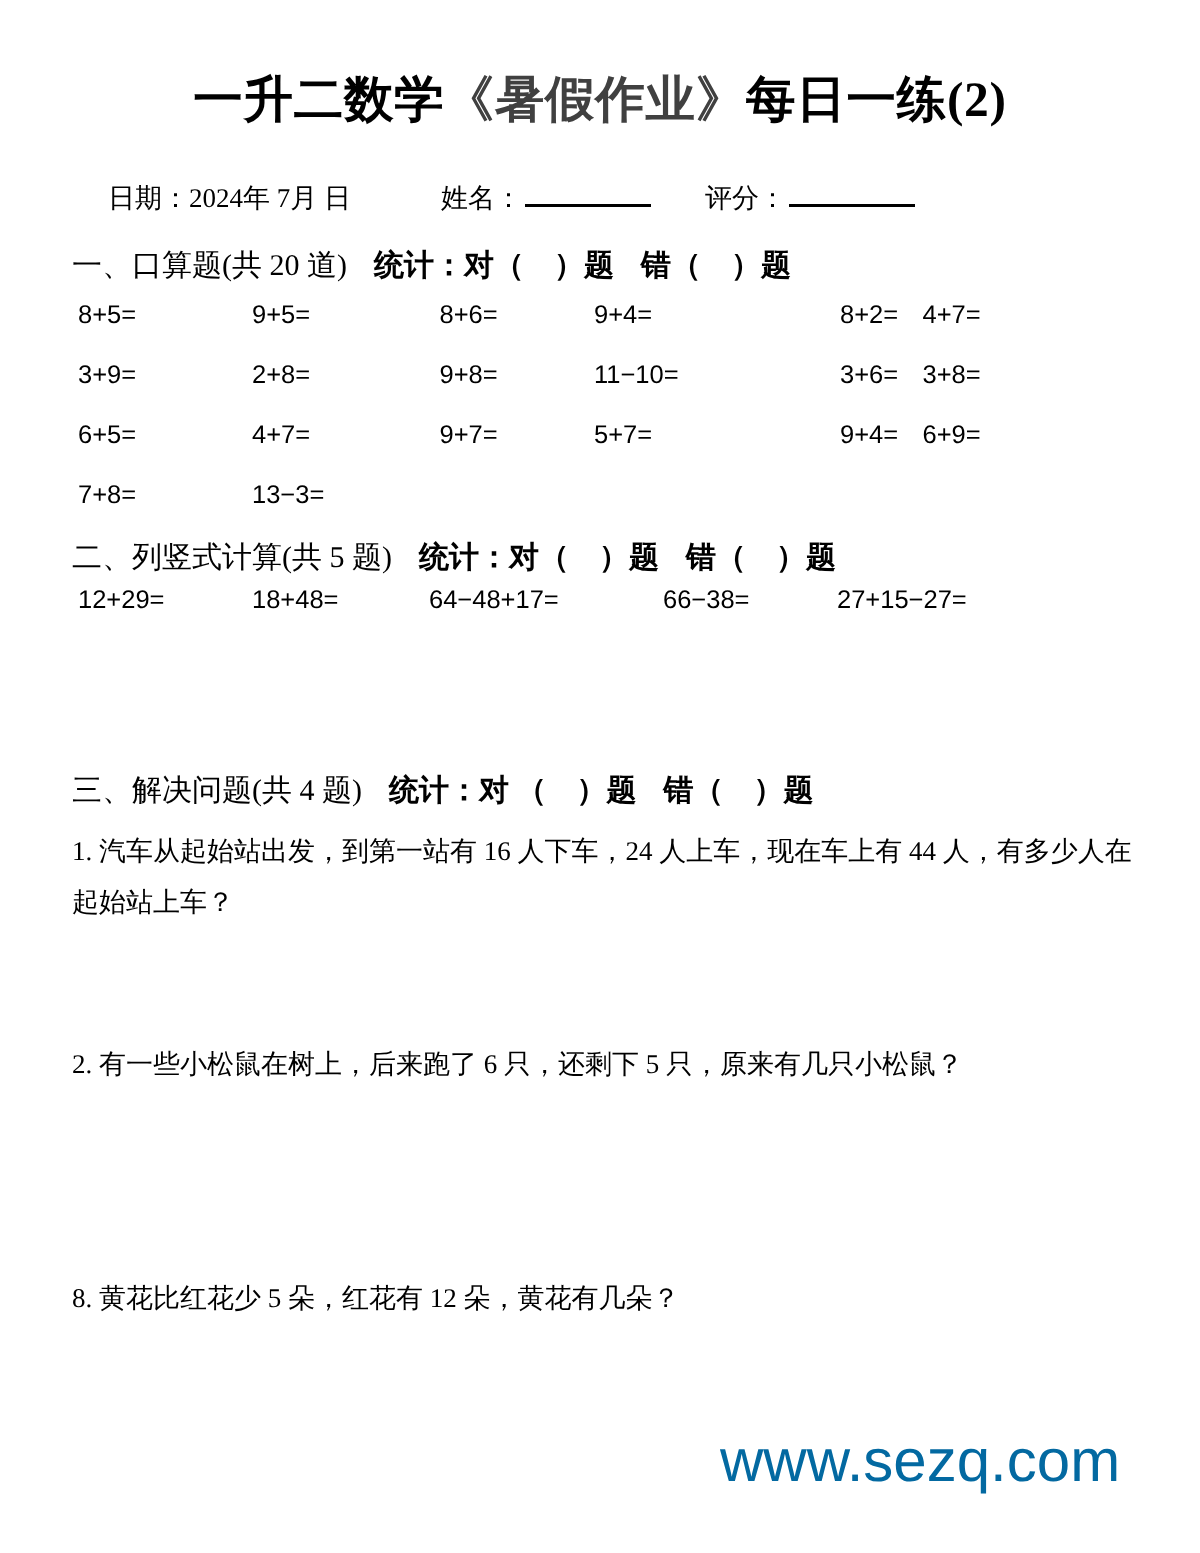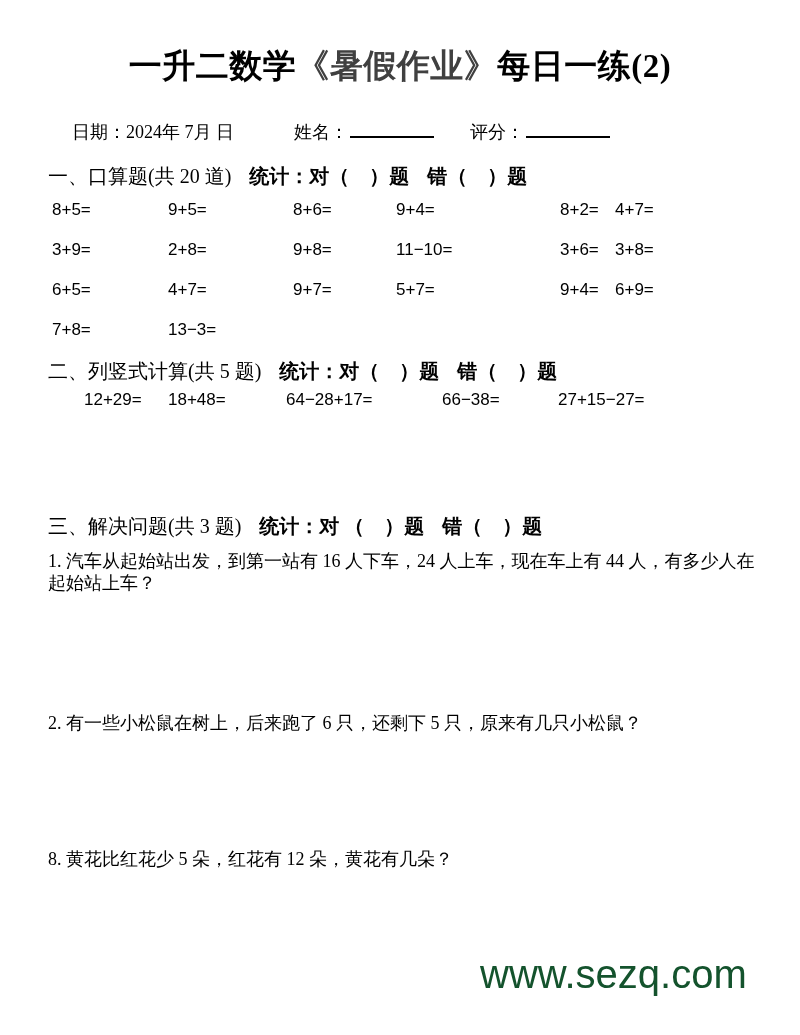--- a/index.html
+++ b/index.html
@@ -115,47 +115,47 @@
     position: relative;
     height: 34px;
     white-space: nowrap;
   }
   .vcalc-cell {
     position: absolute;
     font-size: 17px;
     font-family: "Liberation Sans", "DejaVu Sans", sans-serif;
     top: 0;
   }
-  .vcalc-cell.v0 { left: 4px; margin-left: 32px; }
+  .vcalc-cell.v0 { left: 4px; }
   .vcalc-cell.v1 { left: 120px; }
   .vcalc-cell.v2 { left: 238px; }
   .vcalc-cell.v3 { left: 394px; }
   .vcalc-cell.v4 { left: 510px; }
 
   
   .word-problem {
     position: absolute;
     left: 48px;
     width: 712px;
     font-size: 18px;
-    line-height: 22px;
+    line-height: 34px;
     text-align: left;
   }
   #wp-1 { top: 550px; }
-  #wp-2 { top: 712px; }
+  #wp-2 { top: 692px; }
   #wp-3 { top: 848px; }
 
   
   .watermark {
     position: absolute;
     left: 480px;
     top: 952px;
     font-family: "Liberation Sans", "DejaVu Sans", sans-serif;
     font-size: 40px;
-    color: #14532d;
+    color: #0369a1;
     letter-spacing: 0px;
     white-space: nowrap;
     user-select: none;
   }
 </style>
 </head>
 <body>
 
 <div class="page">
 
@@ -203,28 +203,28 @@
   </div>
 
   <div class="section-head" id="sec2-head">
     <span class="sec-title">二、列竖式计算(共 5 题)</span><span class="sec-stats">统计：对（　）题</span><span class="sec-stats">错（　）题</span>
   </div>
 
   <div class="calc-grid" id="vert-grid">
     <div class="vcalc-row">
       <span class="vcalc-cell v0">12+29=</span>
       <span class="vcalc-cell v1">18+48=</span>
-      <span class="vcalc-cell v2">64−28+17=</span>
+      <span class="vcalc-cell v2">64−48+17=</span>
       <span class="vcalc-cell v3">66−38=</span>
       <span class="vcalc-cell v4">27+15−27=</span>
     </div>
   </div>
 
   <div class="section-head" id="sec3-head">
-    <span class="sec-title">三、解决问题(共 3 题)</span><span class="sec-stats">统计：对 （　）题</span><span class="sec-stats">错（　）题</span>
+    <span class="sec-title">三、解决问题(共 4 题)</span><span class="sec-stats">统计：对 （　）题</span><span class="sec-stats">错（　）题</span>
   </div>
 
   <div class="word-problem" id="wp-1">1. 汽车从起始站出发，到第一站有 16 人下车，24 人上车，现在车上有 44 人，有多少人在起始站上车？</div>
   <div class="word-problem" id="wp-2">2. 有一些小松鼠在树上，后来跑了 6 只，还剩下 5 只，原来有几只小松鼠？</div>
   <div class="word-problem" id="wp-3">8. 黄花比红花少 5 朵，红花有 12 朵，黄花有几朵？</div>
 
   <div class="watermark">www.sezq.com</div>
 
 </div>
 

